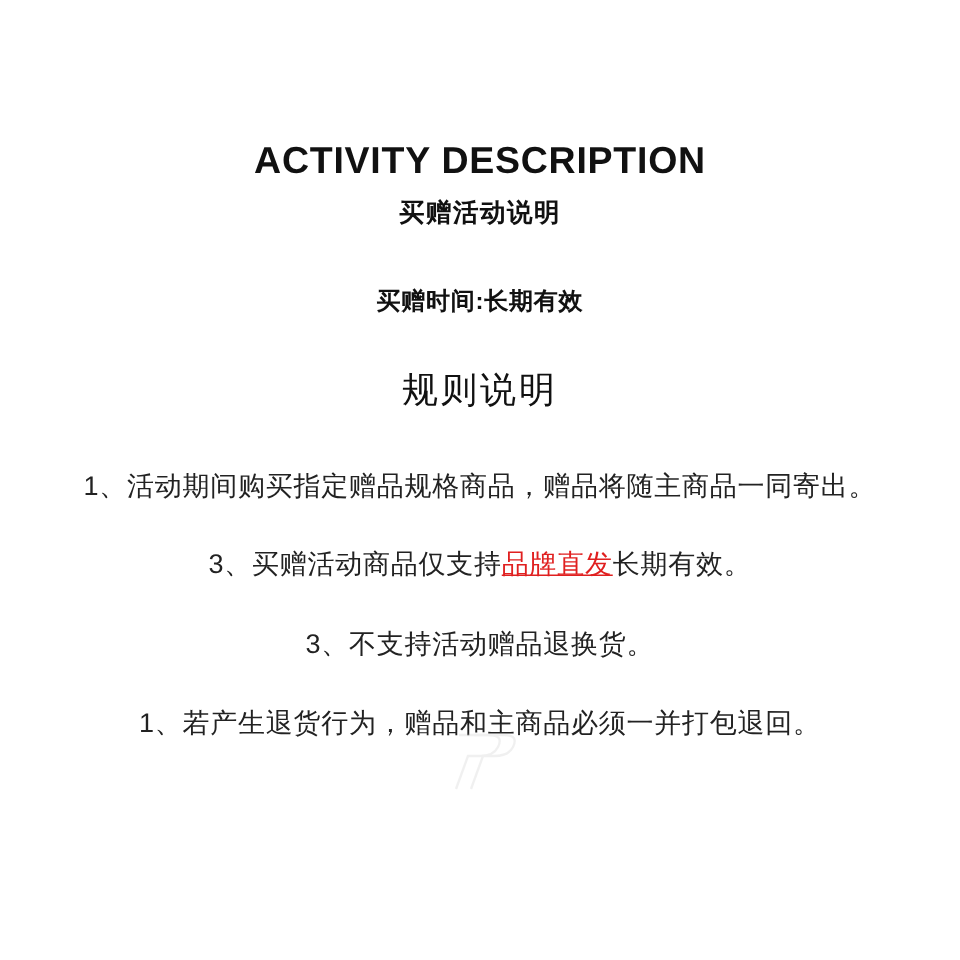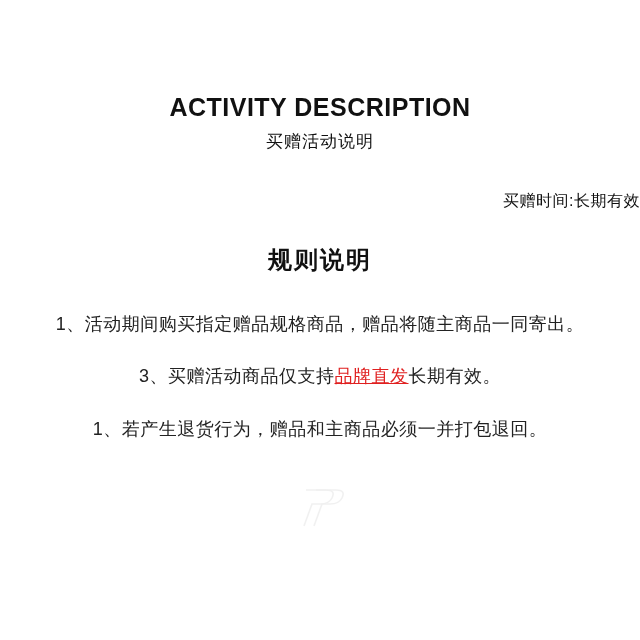--- a/index.html
+++ b/index.html
@@ -33,36 +33,35 @@
     font-size: 25px;
     font-weight: bold;
     letter-spacing: 0.5px;
     color: #111111;
     line-height: 1.1;
     font-family: "Liberation Sans", "DejaVu Sans", sans-serif;
   }
   .title-cn {
     margin-top: 8px;
     font-size: 17px;
-    font-weight: normal;
+    font-weight: bold;
     color: #111111;
     letter-spacing: 1px;
   }
   .subtitle {
     margin-top: 38px;
     font-size: 16px;
-    font-weight: normal;
+    font-weight: bold;
     color: #111111;
     letter-spacing: 0.5px;
-    text-align: right;
   }
   .section-heading {
     margin-top: 32px;
     font-size: 24px;
-    font-weight: bold;
+    font-weight: normal;
     color: #111111;
     letter-spacing: 2px;
   }
   .rules {
     margin-top: 34px;
   }
   .rule {
     font-size: 18px;
     color: #222222;
     line-height: 1.6;
@@ -109,20 +108,23 @@
     <div class="rules">
 
       <div class="rule">
         <span>1、活动期间购买指定赠品规格商品，赠品将随主商品一同寄出。</span><span class="highlight"></span><span></span>
       </div>
 
       <div class="rule">
         <span>3、买赠活动商品仅支持</span><span class="highlight">品牌直发</span><span>长期有效。</span>
       </div>
 
+      <div class="rule">
+        <span>3、不支持活动赠品退换货。</span><span class="highlight"></span><span></span>
+      </div>
 
       <div class="rule">
         <span>1、若产生退货行为，赠品和主商品必须一并打包退回。</span><span class="highlight"></span><span></span>
       </div>
 
     </div>
   </div>
 
   <div class="watermark">
     <svg width="56" height="48" viewBox="0 0 56 48" xmlns="http://www.w3.org/2000/svg" aria-hidden="true">

